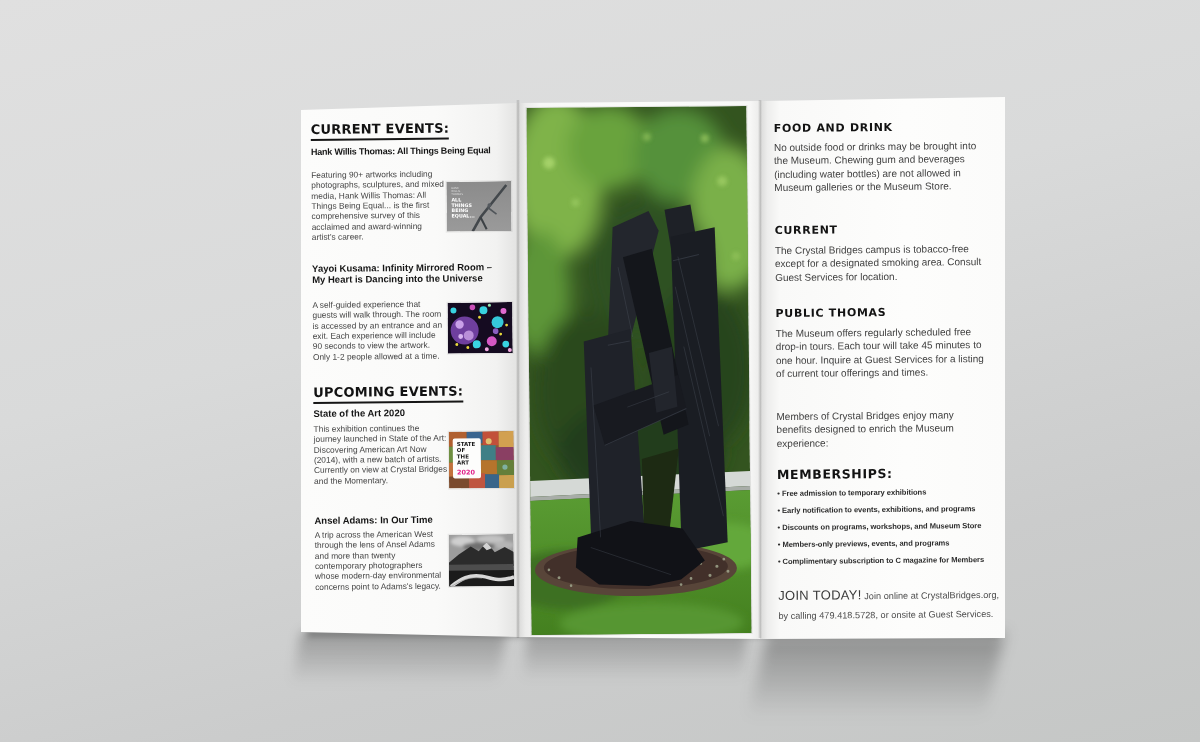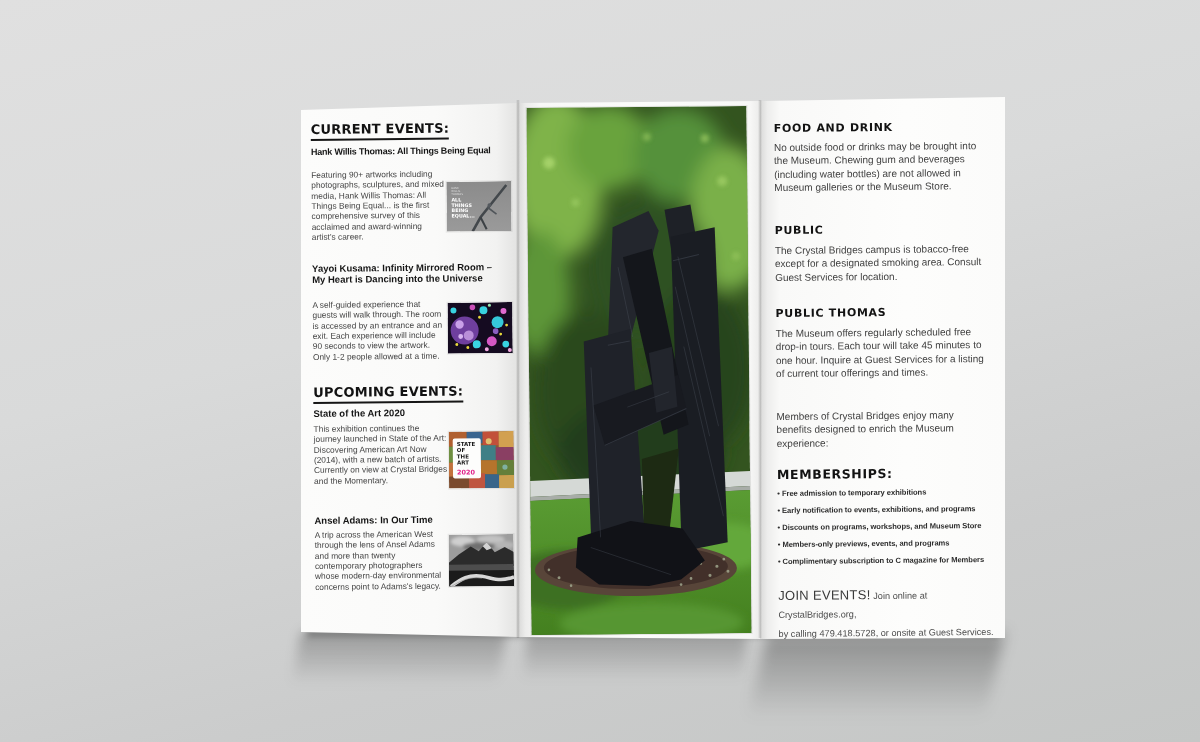--- a/index.html
+++ b/index.html
@@ -294,40 +294,40 @@
         </svg>
       </div>
     </div>
   </div>
 
   <div class="panel panel-right">
     <div class="content">
       <div class="abs display-heading hr" style="left:16px;top:24px;">FOOD AND DRINK</div>
       <div class="rp-body" style="left:16px;top:43px;width:214px;">No outside food or drinks may be brought into the Museum. Chewing gum and beverages (including water bottles) are not allowed in Museum galleries or the Museum Store.</div>
 
-      <div class="abs display-heading hr" style="left:16px;top:126px;">PUBLIC</div>
+      <div class="abs display-heading hr" style="left:16px;top:126px;">CURRENT</div>
       <div class="rp-body" style="left:16px;top:146px;width:214px;">The Crystal Bridges campus is tobacco-free except for a designated smoking area. Consult Guest Services for location.</div>
 
       <div class="abs display-heading hr" style="left:16px;top:209px;">PUBLIC THOMAS</div>
       <div class="rp-body" style="left:16px;top:229px;width:214px;">The Museum offers regularly scheduled free drop-in tours. Each tour will take 45 minutes to one hour. Inquire at Guest Services for a listing of current tour offerings and times.</div>
 
       <div class="rp-body" style="left:16px;top:312px;width:214px;">Members of Crystal Bridges enjoy many benefits designed to enrich the Museum experience:</div>
 
       <div class="abs display-heading hr-big" style="left:16px;top:369px;">MEMBERSHIPS:</div>
 
       <ul class="benefits abs" style="left:16px;top:392px;width:224px;">
         <li>Free admission to temporary exhibitions</li>
         <li>Early notification to events, exhibitions, and programs</li>
         <li>Discounts on programs, workshops, and Museum Store</li>
         <li>Members-only previews, events, and programs</li>
         <li>Complimentary subscription to C magazine for Members</li>
       </ul>
 
       <div class="abs" style="left:16px;top:488px;width:222px;">
-        <div><span class="join-lead">JOIN EVENTS!</span><span class="join-rest"> Join online at CrystalBridges.org,</span></div>
+        <div><span class="join-lead">JOIN TODAY!</span><span class="join-rest"> Join online at CrystalBridges.org,</span></div>
         <div class="join-line2">by calling 479.418.5728, or onsite at Guest Services.</div>
       </div>
     </div>
   </div>
 
   <div class="fold fold-1"></div>
   <div class="fold fold-2"></div>
 </div>
 
 </body></html>

